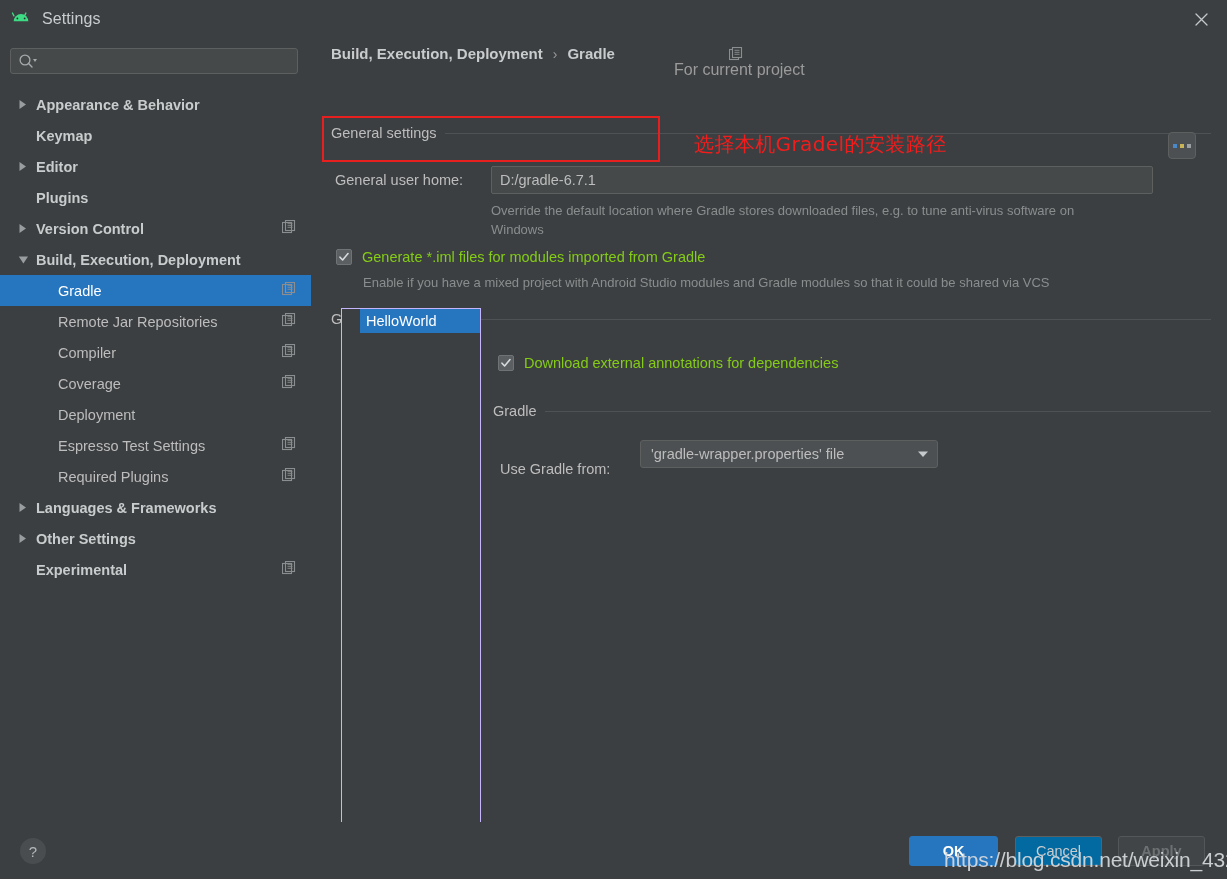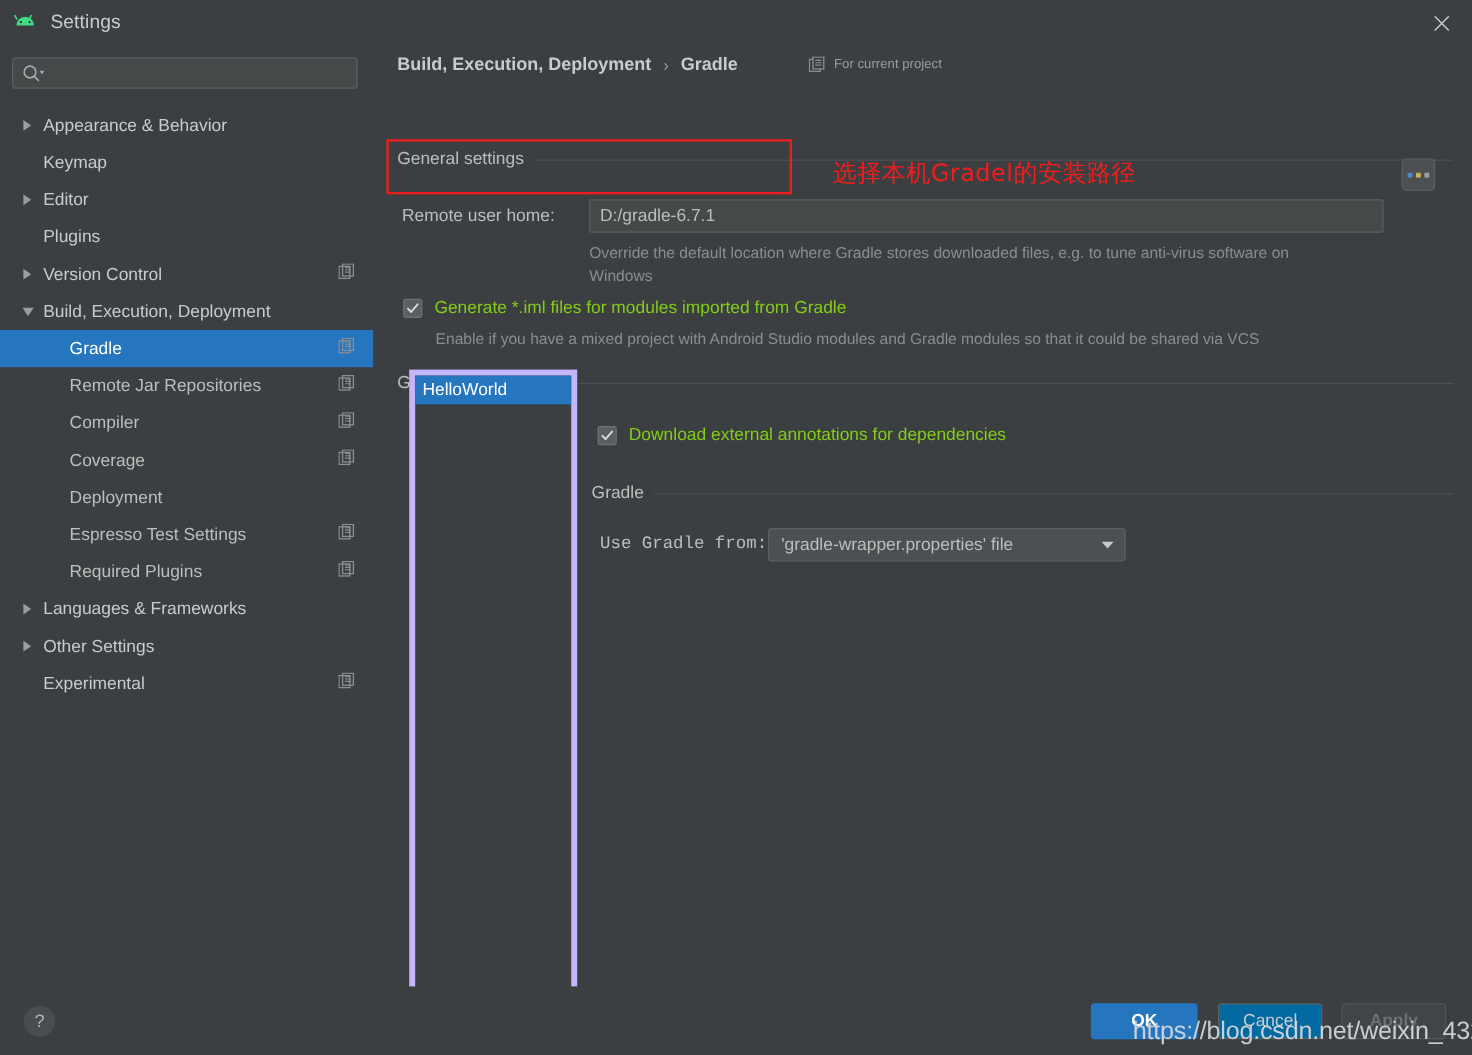--- a/index.html
+++ b/index.html
@@ -78,21 +78,21 @@
   .tree-arrow {
     width: 18px; height: 31px;
     display: flex; align-items: center; justify-content: center;
     flex: 0 0 18px;
   }
   .tree-label {
     font-size: 14.5px;
     color: #bdbdbd;
     white-space: nowrap;
   }
-  .tree-row.bold .tree-label { font-weight: normal; color: #c9cccd; }
+  .tree-row.bold .tree-label { font-weight: bold; color: #c9cccd; }
   .tree-row.selected .tree-label { color: #ffffff; font-weight: normal; }
   .proj-icon {
     position: absolute; right: 15px; top: 50%;
     transform: translateY(-50%);
     display: block;
   }
 
   
   .right-panel {
     position: absolute; left: 311px; top: 37px;
@@ -103,21 +103,21 @@
     position: absolute; left: 20px; top: 8px;
     display: flex; align-items: center;
     font-size: 15px;
   }
   .bc-parent { font-weight: bold; color: #c9cccd; }
   .bc-sep { margin: 0 10px; color: #9a9a9a; font-size: 14px; }
   .bc-current { font-weight: bold; color: #c9cccd; }
   .for-project {
     position: absolute; left: 363px; top: 10px;
     display: flex; align-items: center;
-    font-size: 11px; color: #9b9b9b;
+    font-size: 16px; color: #9b9b9b; flex-direction: column;
   }
   .for-project .proj-icon-inline { margin-right: 7px; display: block; }
 
   
   .group {
     position: absolute;
     display: flex; align-items: center;
     width: 100%;
   }
   .group-title {
@@ -169,21 +169,22 @@
     flex: 0 0 16px;
     cursor: pointer;
   }
   .cb svg { display: block; }
   .cb-label { margin-left: 10px; font-size: 14.5px; color: #84cc16; white-space: nowrap; }
 
   
   .list-panel {
     position: absolute;
     background: #3c3f41;
-    border: 5px solid #c4b5fd;
+    border: 1px solid #c4b5fd;
+    padding-left: 18px;
   }
   .list-item {
     height: 24px;
     display: flex; align-items: center;
     padding-left: 6px;
     font-size: 14.5px;
     color: #bdbdbd;
     cursor: default;
   }
   .list-item.selected { background: #2675bf; color: #ffffff; }
@@ -454,21 +455,21 @@
         <path d="M5.5 3.3 h5 M5.5 5.3 h5 M5.5 7.3 h5" stroke="#8b8e90" stroke-width="0.9"></path>
       </svg>
       <span>For current project</span>
     </div>
 
     <div class="group" style="left:20px; top:88px; width:880px;">
       <span class="group-title">General settings</span>
       <span class="group-line"></span>
     </div>
 
-    <div class="lbl" style="position:absolute; left:24px; top:135px;">Remote user home:</div>
+    <div class="lbl" style="position:absolute; left:24px; top:135px;">General user home:</div>
 
     <input class="textfield" style="position: absolute; left: 180px; top: 129px; width: 662px; height: 28px;" type="text" value="D:/gradle-6.7.1">
 
     <div class="hint" style="position:absolute; left:180px; top:164px; width:720px;">Override the default location where Gradle stores downloaded files, e.g. to tune anti-virus software on</div>
     <div class="hint" style="position:absolute; left:180px; top:183px;">Windows</div>
 
     <div class="cb-row" style="left:25px; top:212px;">
       <span class="cb">
         <svg width="12" height="12" viewBox="0 0 12 12">
           <path d="M2 6.2 L4.6 9 L10 2.6" stroke="#d8dbdc" stroke-width="1.6" fill="none" stroke-linecap="round" stroke-linejoin="round"></path>
@@ -495,21 +496,21 @@
         </svg>
       </span>
       <span class="cb-label">Download external annotations for dependencies</span>
     </div>
 
     <div class="group" style="left:182px; top:366px; width:718px;">
       <span class="group-title">Gradle</span>
       <span class="group-line"></span>
     </div>
 
-    <div class="lbl" style="position:absolute; left:189px; top:409px;font-family:Liberation Mono, monospace;">Use Gradle from:</div>
+    <div class="lbl" style="position:absolute; left:189px; top:424px;">Use Gradle from:</div>
 
     <div class="combo" style="left:329px; top:403px; width:298px; height:28px;">
       <span class="combo-text">'gradle-wrapper.properties' file</span>
       <span class="combo-arrow">
         <svg width="12" height="8" viewBox="0 0 12 8">
           <path d="M1 1.5 L11 1.5 L6 7 Z" fill="#c6c9cb"></path>
         </svg>
       </span>
     </div>
   </div>

